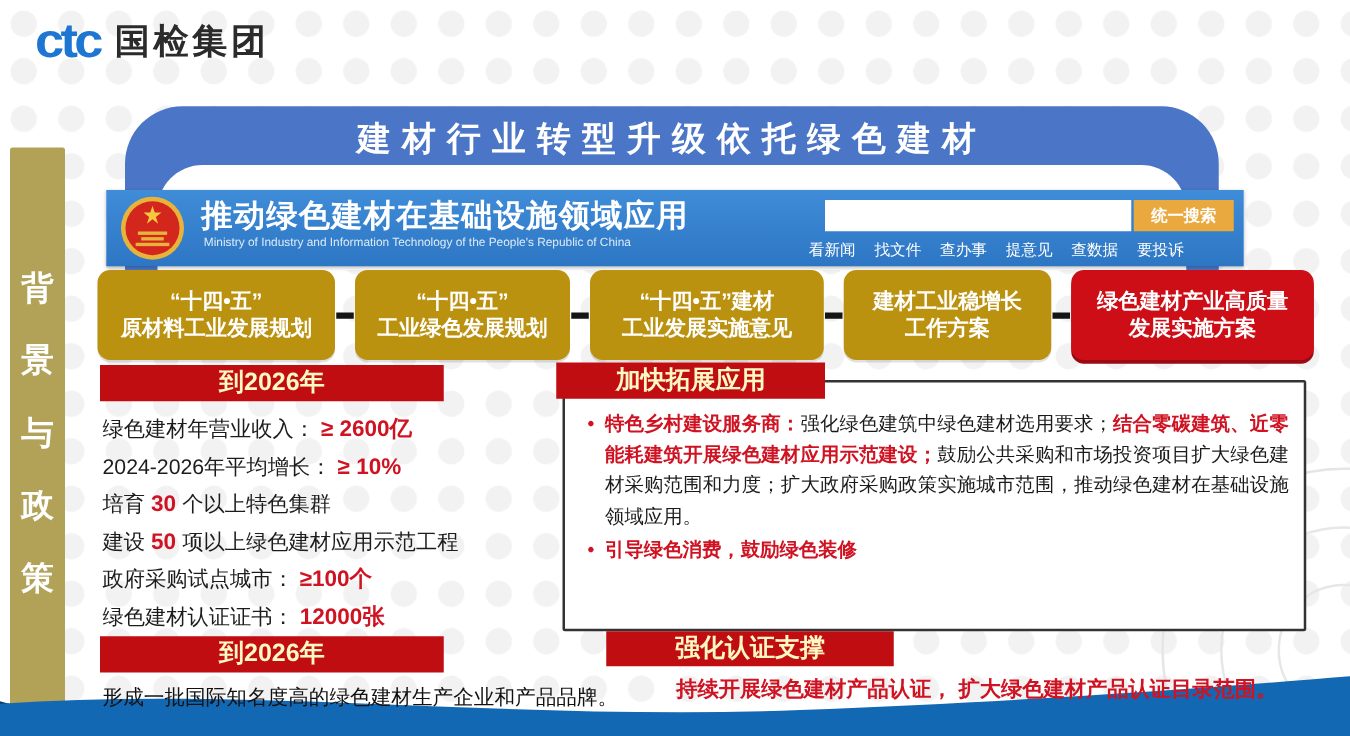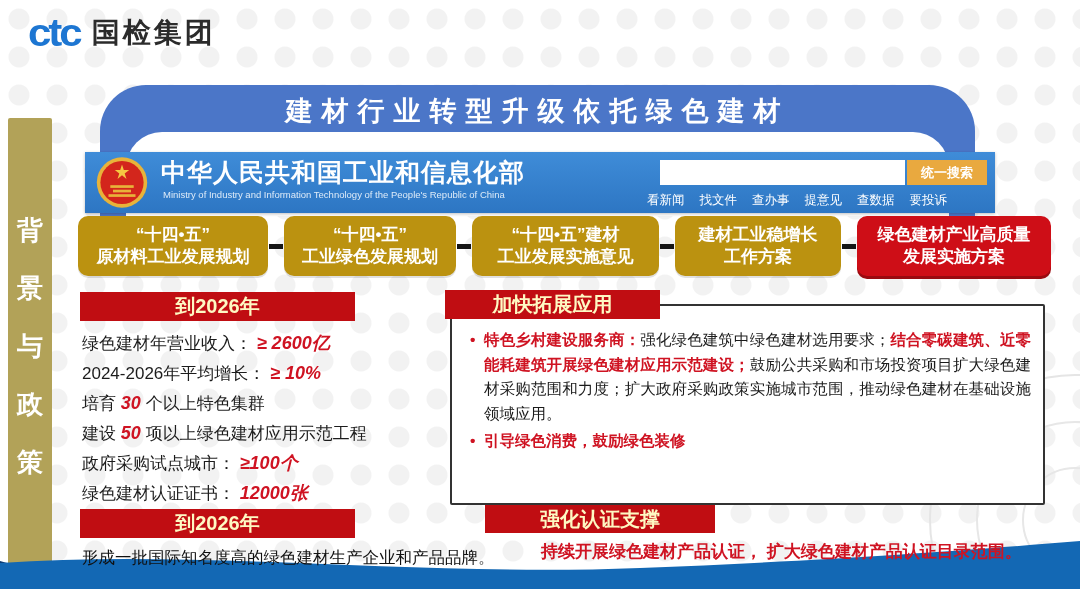--- a/index.html
+++ b/index.html
@@ -31,37 +31,37 @@
   .miit { position:absolute; left:85px; top:152px; width:910px; height:61px; z-index:3;
     background:linear-gradient(180deg,#3f8cd8 0%,#2d76c3 100%); box-shadow:0 1px 3px rgba(0,0,0,.25); }
   .miit-title { position:absolute; left:76px; top:4px; color:#ffffff; font-size:25px; font-weight:700; letter-spacing:1px; }
   .miit-sub { position:absolute; left:78px; top:37px; color:#ddebf8; font-size:9.5px; }
   .miit-input { position:absolute; left:575px; top:8px; width:245px; height:25px; border:none; background:#ffffff; padding:0 6px; font-size:13px; }
   .miit-btn { position:absolute; left:822px; top:8px; width:80px; height:25px; border:none; background:#e9a93f; color:#ffffff; font-weight:700; font-size:13px; }
   .miit-links { position:absolute; left:562px; top:40px; display:flex; gap:15px; }
   .mlink { color:#ffffff; font-size:12.5px; cursor:pointer; }
   
   .flow { position:absolute; left:78px; top:216px; width:973px; display:flex; align-items:center; z-index:3; }
-  .pbox { height:60px; border-radius:10px; display:flex; flex-direction:column; align-items:center; justify-content:center;
+  .pbox { height:72px; border-radius:10px; display:flex; flex-direction:column; align-items:center; justify-content:center;
     color:#fff; font-weight:700; font-size:17px; line-height:1.32; text-align:center; }
   .pbox.gold { background:#bb9210; box-shadow:0 2px 0 rgba(0,0,0,.12); }
   .pbox.red { background:#ce0e17; box-shadow:0 3px 0 #9a0a10; }
   .pbox-0{width:190px}.pbox-1{width:172px}.pbox-2{width:187px}.pbox-3{width:166px}.pbox-4{width:194px}
   .connector { flex:0 0 14px; height:5px; background:#151515; margin:0 1px; }
   
   .red-head { position:absolute; background:#c00d12; color:#fef9c3; font-weight:700; font-size:20px;
     text-align:center; line-height:29px; height:29px; z-index:4; }
   #head-2026a { left:80px; top:292px; width:275px; }
   #head-2026b { left:80px; top:509px; width:275px; }
   #head-app   { left:445px; top:290px; width:215px; }
   #head-cert  { left:473px; top:505px; width:230px; height:28px; line-height:28px;margin-left:12px; }
   
   .stats { position:absolute; left:82px; top:329px; width:362px; z-index:2; }
   .stat-line { font-size:17px; color:#1c1c1c; line-height:28px; margin-bottom:1px; white-space:nowrap; }
-  .seg-v { color:#cf1322; font-weight:700; font-style:italic; font-size:18px; }
+  .seg-v { color:#cf1322; font-weight:700; font-size:18px; }
   .brand-text { position:absolute; left:82px; top:547px; font-size:16.5px; color:#111; z-index:6; white-space:nowrap; }
   
   .app-box { position:absolute; left:450px; top:304px; width:595px; height:201px; background:#ffffff;
     border:2px solid #333333; border-radius:2px; padding:22px 12px 4px 16px; z-index:2; }
   .bullet { position:relative; padding-left:16px; font-size:15.5px; line-height:24.5px; color:#1b1b1b; margin-bottom:3px; text-align:justify; }
   .bullet::before { content:"•"; position:absolute; left:2px; top:0; color:#cf1322; font-weight:700; }
   .seg-r { color:#cf1322; font-weight:700; }
   .cert-text { position:absolute; left:541px; top:540px; font-size:17px; font-weight:700; color:#cf1322; z-index:6; white-space:nowrap; }
   
   .swoosh { position:absolute; left:0; bottom:0; width:1080px; height:52px; z-index:5; }
@@ -97,21 +97,21 @@
 
   <div class="miit">
     <svg style="position:absolute;left:10px;top:3px" width="54" height="55" viewBox="0 0 60 60">
       <circle cx="30" cy="30" r="28" fill="#e8b33a"></circle>
       <circle cx="30" cy="30" r="24" fill="#d3261c"></circle>
       <polygon points="30,10 32,16 38,16 33,20 35,26 30,22 25,26 27,20 22,16 28,16" fill="#f5c842"></polygon>
       <rect x="17" y="33" width="26" height="3" fill="#e8b33a"></rect>
       <rect x="20" y="38" width="20" height="3" fill="#e8b33a"></rect>
       <rect x="15" y="43" width="30" height="3" fill="#e8b33a"></rect>
     </svg>
-    <div class="miit-title">中华人民共和国工业和信息化部</div>
+    <div class="miit-title">推动绿色建材在基础设施领域应用</div>
     <div class="miit-sub">Ministry of Industry and Information Technology of the People's Republic of China</div>
     <input class="miit-input" value="" style="">
     <button class="miit-btn">统一搜索</button>
     <div class="miit-links" id="miit-links">
         <span class="mlink">看新闻</span>
         <span class="mlink">找文件</span>
         <span class="mlink">查办事</span>
         <span class="mlink">提意见</span>
         <span class="mlink">查数据</span>
         <span class="mlink">要投诉</span>

